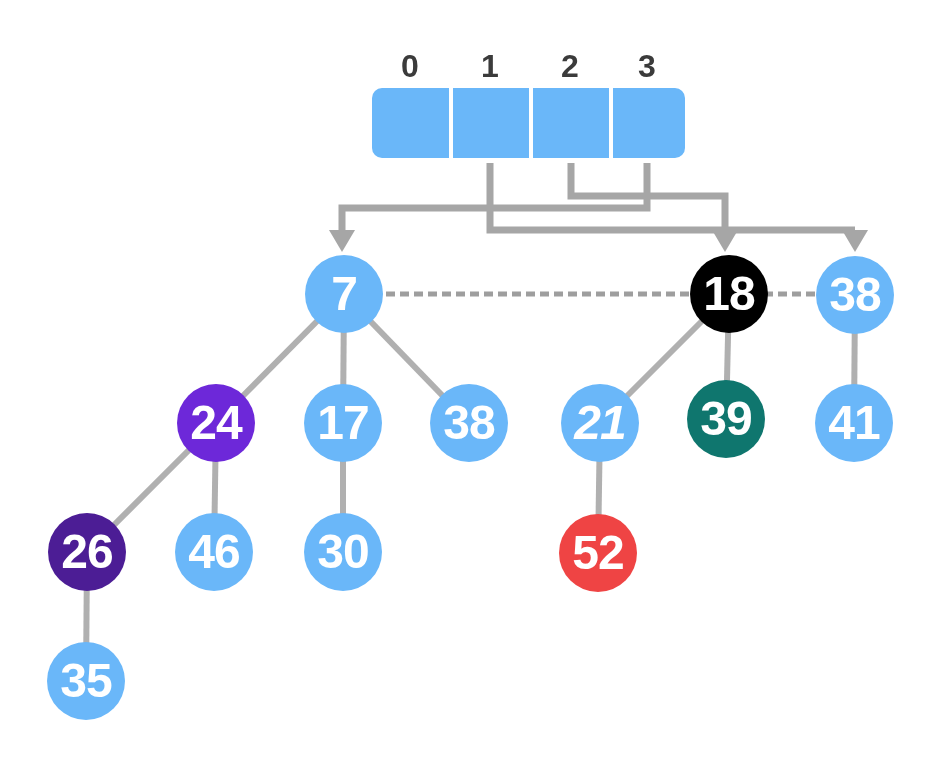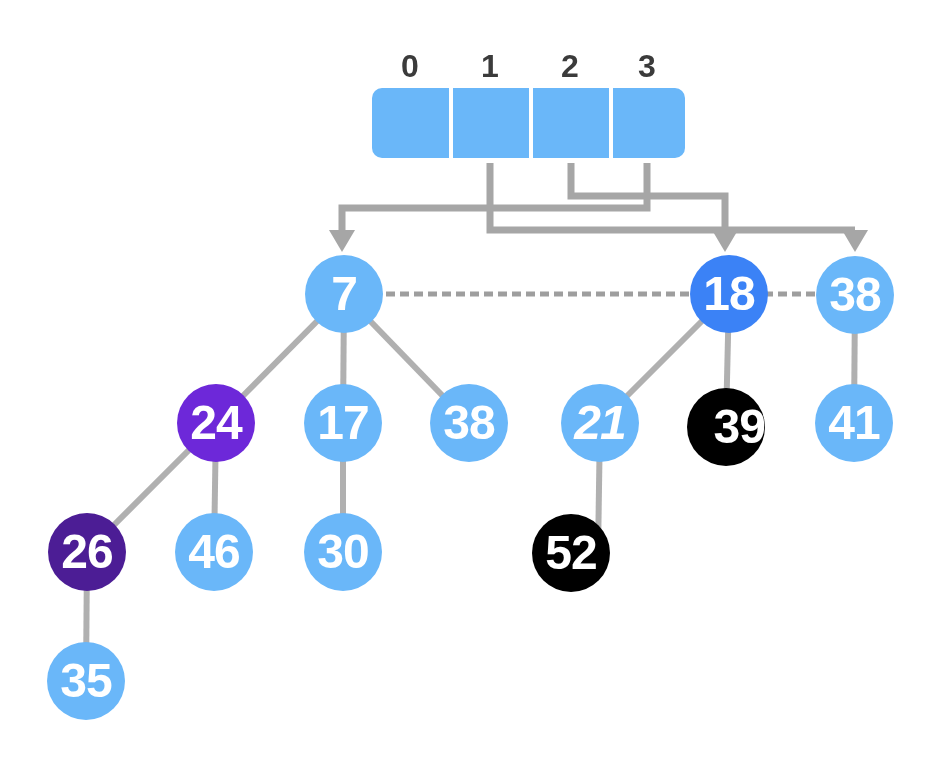--- a/index.html
+++ b/index.html
@@ -81,53 +81,53 @@
   <div id="index-row">
       <div class="index-label" style="left: 380px; top: 50px; color: rgb(59, 59, 59);">0</div>
       <div class="index-label" style="left: 460px; top: 50px; color: rgb(59, 59, 59);">1</div>
       <div class="index-label" style="left: 540px; top: 50px; color: rgb(59, 59, 59);">2</div>
       <div class="index-label" style="left: 617px; top: 50px; color: rgb(59, 59, 59);">3</div>
     </div>
   <div id="nodes-layer">
       <div class="tree-node" style="left: 305px; top: 255px; width: 78px; height: 78px; background: rgb(106, 183, 249);">
         <span>7</span>
       </div>
-      <div class="tree-node" style="left: 690px; top: 255px; width: 78px; height: 78px; background: #3b82f6;">
+      <div class="tree-node" style="left: 690px; top: 255px; width: 78px; height: 78px; background: #000000;">
         <span>18</span>
       </div>
       <div class="tree-node" style="left: 816px; top: 256px; width: 78px; height: 78px; background: rgb(106, 183, 249);">
         <span>38</span>
       </div>
       <div class="tree-node" style="left: 177px; top: 384px; width: 78px; height: 78px; background: #6d28d9;">
         <span>24</span>
       </div>
       <div class="tree-node" style="left: 304px; top: 384px; width: 78px; height: 78px; background: rgb(106, 183, 249);">
         <span>17</span>
       </div>
       <div class="tree-node" style="left: 430px; top: 384px; width: 78px; height: 78px; background: rgb(106, 183, 249);">
         <span>38</span>
       </div>
       <div class="tree-node" style="left: 561px; top: 384px; width: 78px; height: 78px; background: rgb(106, 183, 249); font-style: italic;">
         <span>21</span>
       </div>
-      <div class="tree-node" style="left: 687px; top: 388px; width: 78px; height: 78px; background: #000000; justify-content: flex-end;">
+      <div class="tree-node" style="left: 687px; top: 380px; width: 78px; height: 78px; background: #0f766e;">
         <span>39</span>
       </div>
       <div class="tree-node" style="left: 815px; top: 384px; width: 78px; height: 78px; background: rgb(106, 183, 249);">
         <span>41</span>
       </div>
       <div class="tree-node" style="left: 48px; top: 513px; width: 78px; height: 78px; background: #4c1d95;">
         <span>26</span>
       </div>
       <div class="tree-node" style="left: 175px; top: 513px; width: 78px; height: 78px; background: rgb(106, 183, 249);">
         <span>46</span>
       </div>
       <div class="tree-node" style="left: 304px; top: 513px; width: 78px; height: 78px; background: rgb(106, 183, 249);">
         <span>30</span>
       </div>
-      <div class="tree-node" style="left: 532px; top: 514px; width: 78px; height: 78px; background: #000000;">
+      <div class="tree-node" style="left: 559px; top: 514px; width: 78px; height: 78px; background: #ef4444;">
         <span>52</span>
       </div>
       <div class="tree-node" style="left: 47px; top: 642px; width: 78px; height: 78px; background: rgb(106, 183, 249);">
         <span>35</span>
       </div>
     </div>
 </div>
 
 </body></html>

